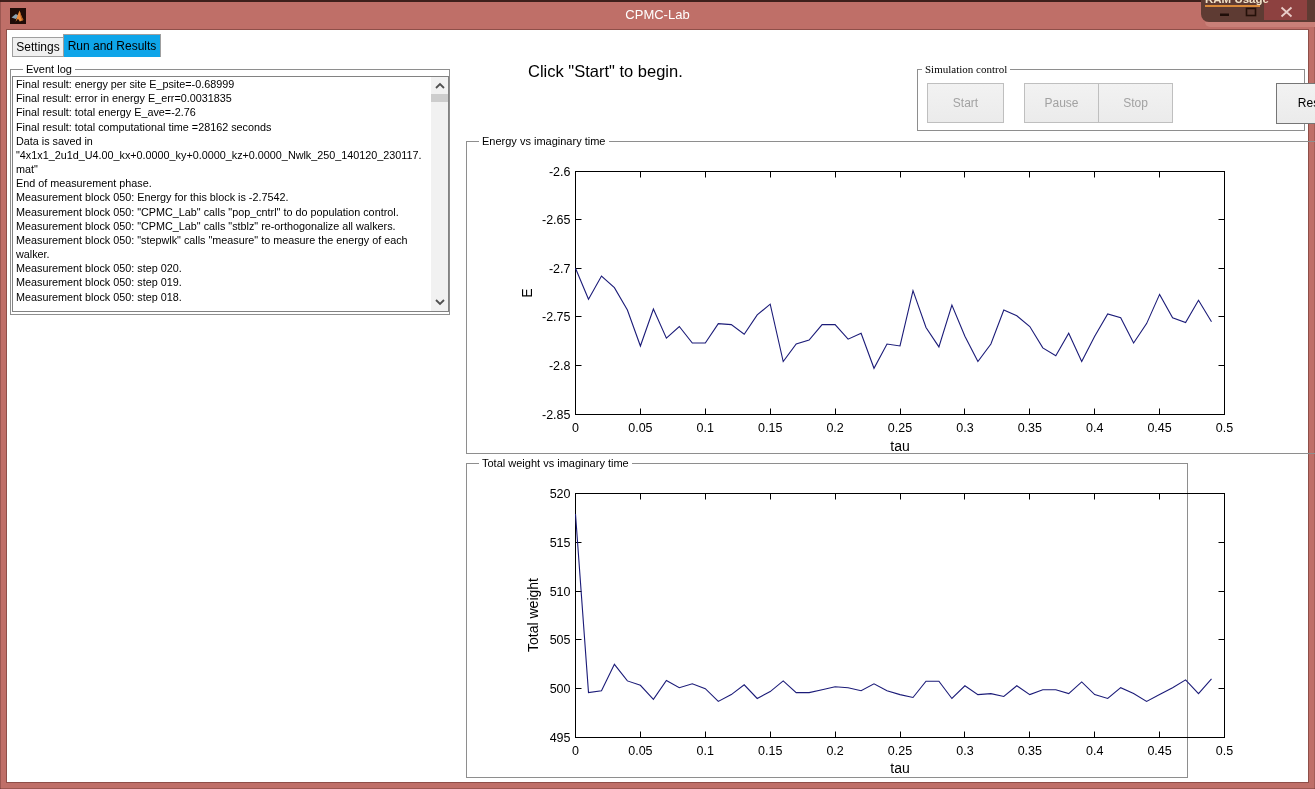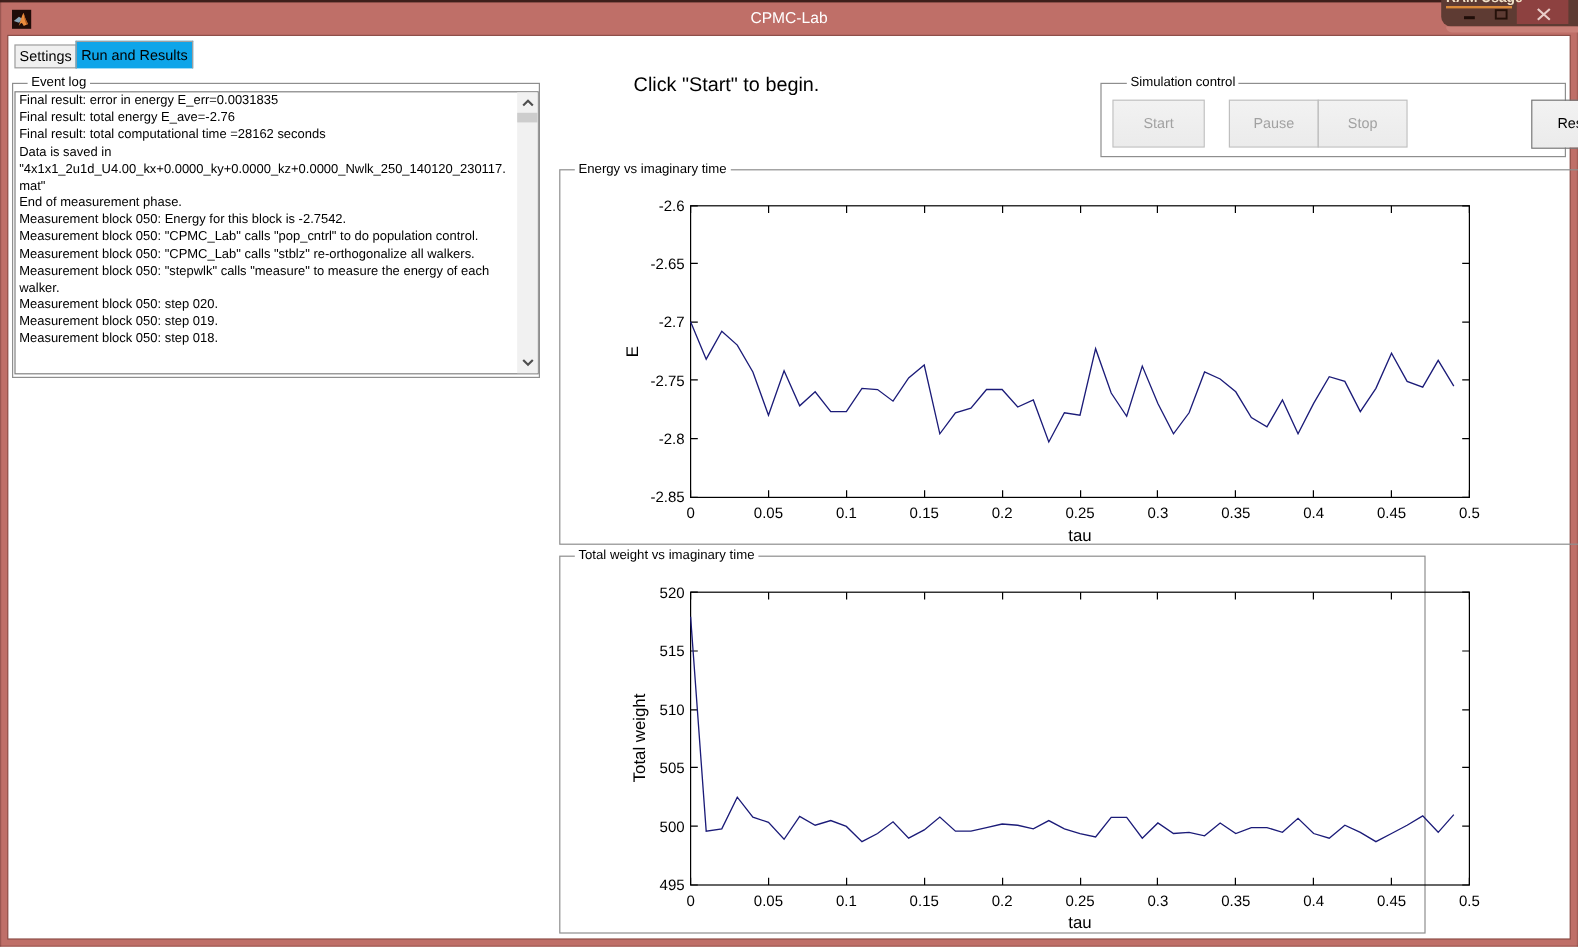--- a/index.html
+++ b/index.html
@@ -80,20 +80,21 @@
 
 <div class="abs" id="client"></div>
 <div class="abs" id="tab1">Settings</div>
 <div class="abs" id="tab2">Run and Results</div>
 
 <div class="abs fs" id="fs-log">
     <span class="leg" style="left:12px;">Event log</span>
   </div>
 <div class="abs" id="logbox"></div>
 <div class="abs" id="logtext">
+    <div>Final result: energy per site E_psite=-0.68999</div>
     <div>Final result: error in energy E_err=0.0031835</div>
     <div>Final result: total energy E_ave=-2.76</div>
     <div>Final result: total computational time =28162 seconds</div>
     <div>Data is saved in</div>
     <div>"4x1x1_2u1d_U4.00_kx+0.0000_ky+0.0000_kz+0.0000_Nwlk_250_140120_230117.</div>
     <div>mat"</div>
     <div>End of measurement phase.</div>
     <div>Measurement block 050: Energy for this block is -2.7542.</div>
     <div>Measurement block 050: "CPMC_Lab" calls "pop_cntrl" to do population control.</div>
     <div>Measurement block 050: "CPMC_Lab" calls "stblz" re-orthogonalize all walkers.</div>
@@ -106,21 +107,21 @@
 <div class="abs" id="sbar"></div>
 <div class="abs" id="sthumb"></div>
 <svg class="abs" width="20" height="240" style="left:431px;top:77px;">
   <path d="M5 11 L9 7 L13 11" stroke="#505050" stroke-width="1.8" fill="none"></path>
   <path d="M5 223 L9 227 L13 223" stroke="#505050" stroke-width="1.8" fill="none"></path>
 </svg>
 
 <div class="abs" id="clickstart">Click "Start" to begin.</div>
 
 <div class="abs fs" id="fs-sim">
-    <span class="leg" style="left:21px;">Simulation control</span>
+    <span class="leg" style="left:4px;font-family:Liberation Serif, serif;">Simulation control</span>
   </div>
 <div class="abs btn" style="left:927px;width:77px;">Start</div>
 <div class="abs btn" style="left:1024px;width:75px;">Pause</div>
 <div class="abs btn" style="left:1098px;width:75px;">Stop</div>
 <div class="abs btn" id="btn-reset" style="left:1276px;width:75px;height:41px;">Reset</div>
 
 <div class="abs fs" id="fs-energy">
     <span class="leg" style="left:12px;">Energy vs imaginary time</span>
   </div>
 <div class="abs fs" id="fs-weight">

